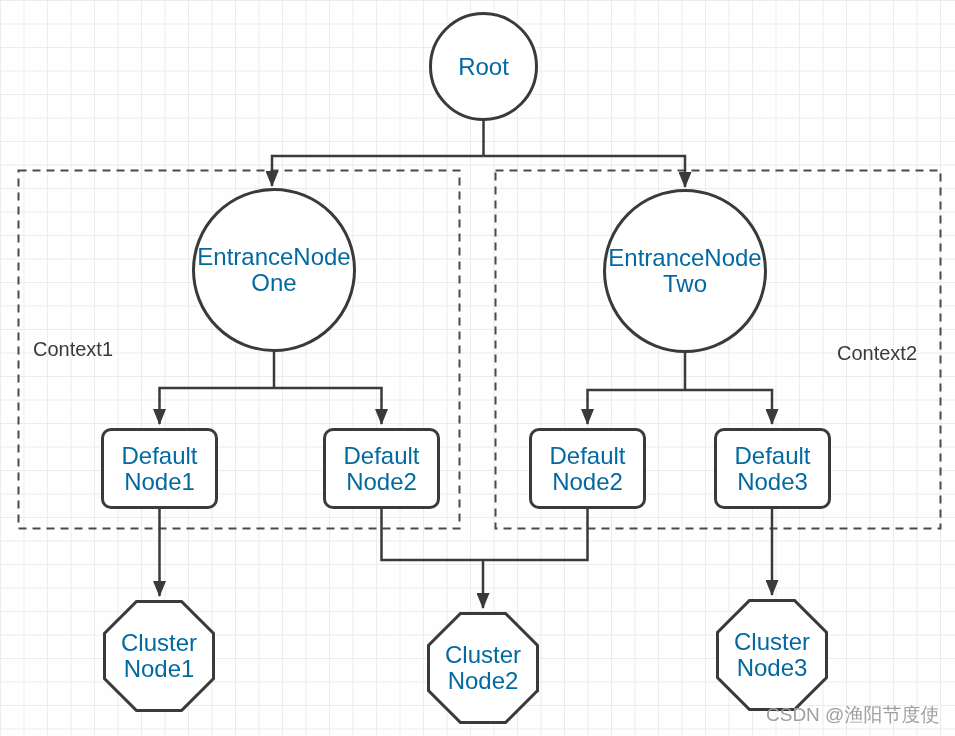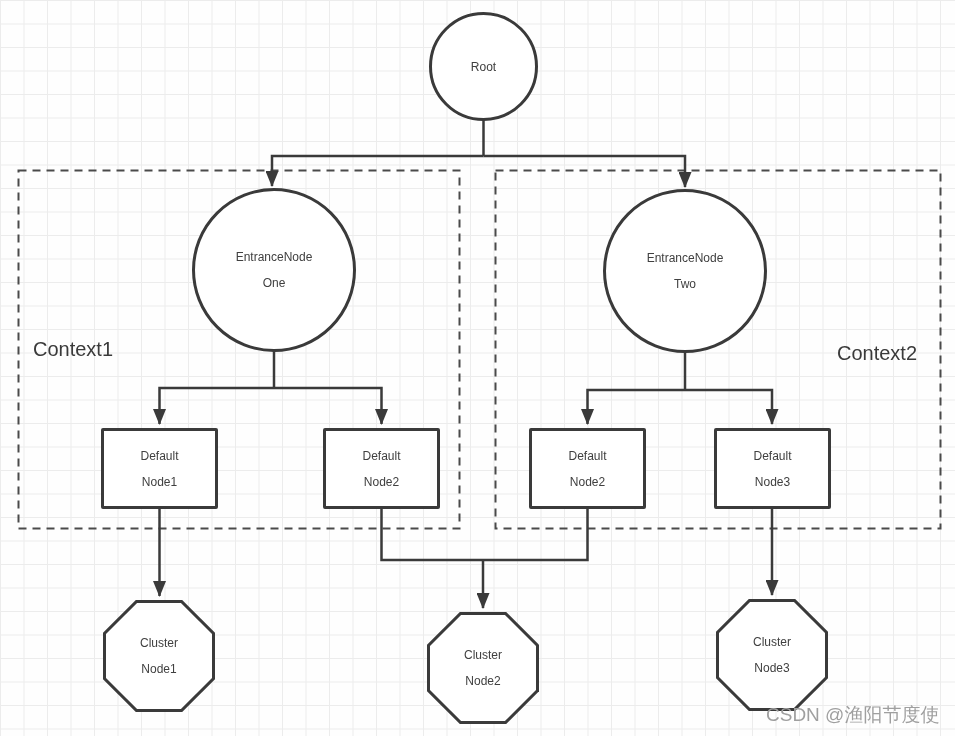--- a/index.html
+++ b/index.html
@@ -14,23 +14,23 @@
     font-family:"Liberation Sans", sans-serif;
     color:#3a3a3a;
     overflow:hidden;
   }
   .edges { position:absolute; left:0; top:0; width:955px; height:736px; }
   .node {
     position:absolute; box-sizing:border-box;
     display:flex; align-items:center; justify-content:center;
     text-align:center; background:#ffffff;
   }
-  .label { white-space:pre-line; font-size:12px; line-height:26px; color:#404040; }
+  .label { white-space:pre-line; font-size:24px; line-height:26px; color:#0369a1; }
   .circle { border:3px solid #3a3a3a; border-radius:50%; }
-  .rect   { border:3px solid #3a3a3a; border-radius:2px; }
+  .rect   { border:3px solid #3a3a3a; border-radius:10px; }
   .octo {
     position:absolute; background:#3a3a3a;
     clip-path:polygon(29.3% 0%, 70.7% 0%, 100% 29.3%, 100% 70.7%, 70.7% 100%, 29.3% 100%, 0% 70.7%, 0% 29.3%);
   }
   .octo-inner {
     position:absolute; inset:3px; background:#ffffff;
     clip-path:polygon(29.3% 0%, 70.7% 0%, 100% 29.3%, 100% 70.7%, 70.7% 100%, 29.3% 100%, 0% 70.7%, 0% 29.3%);
     display:flex; align-items:center; justify-content:center; text-align:center;
   }
   .ctx-label { position:absolute; font-size:20px; color:#3a3a3a; }

